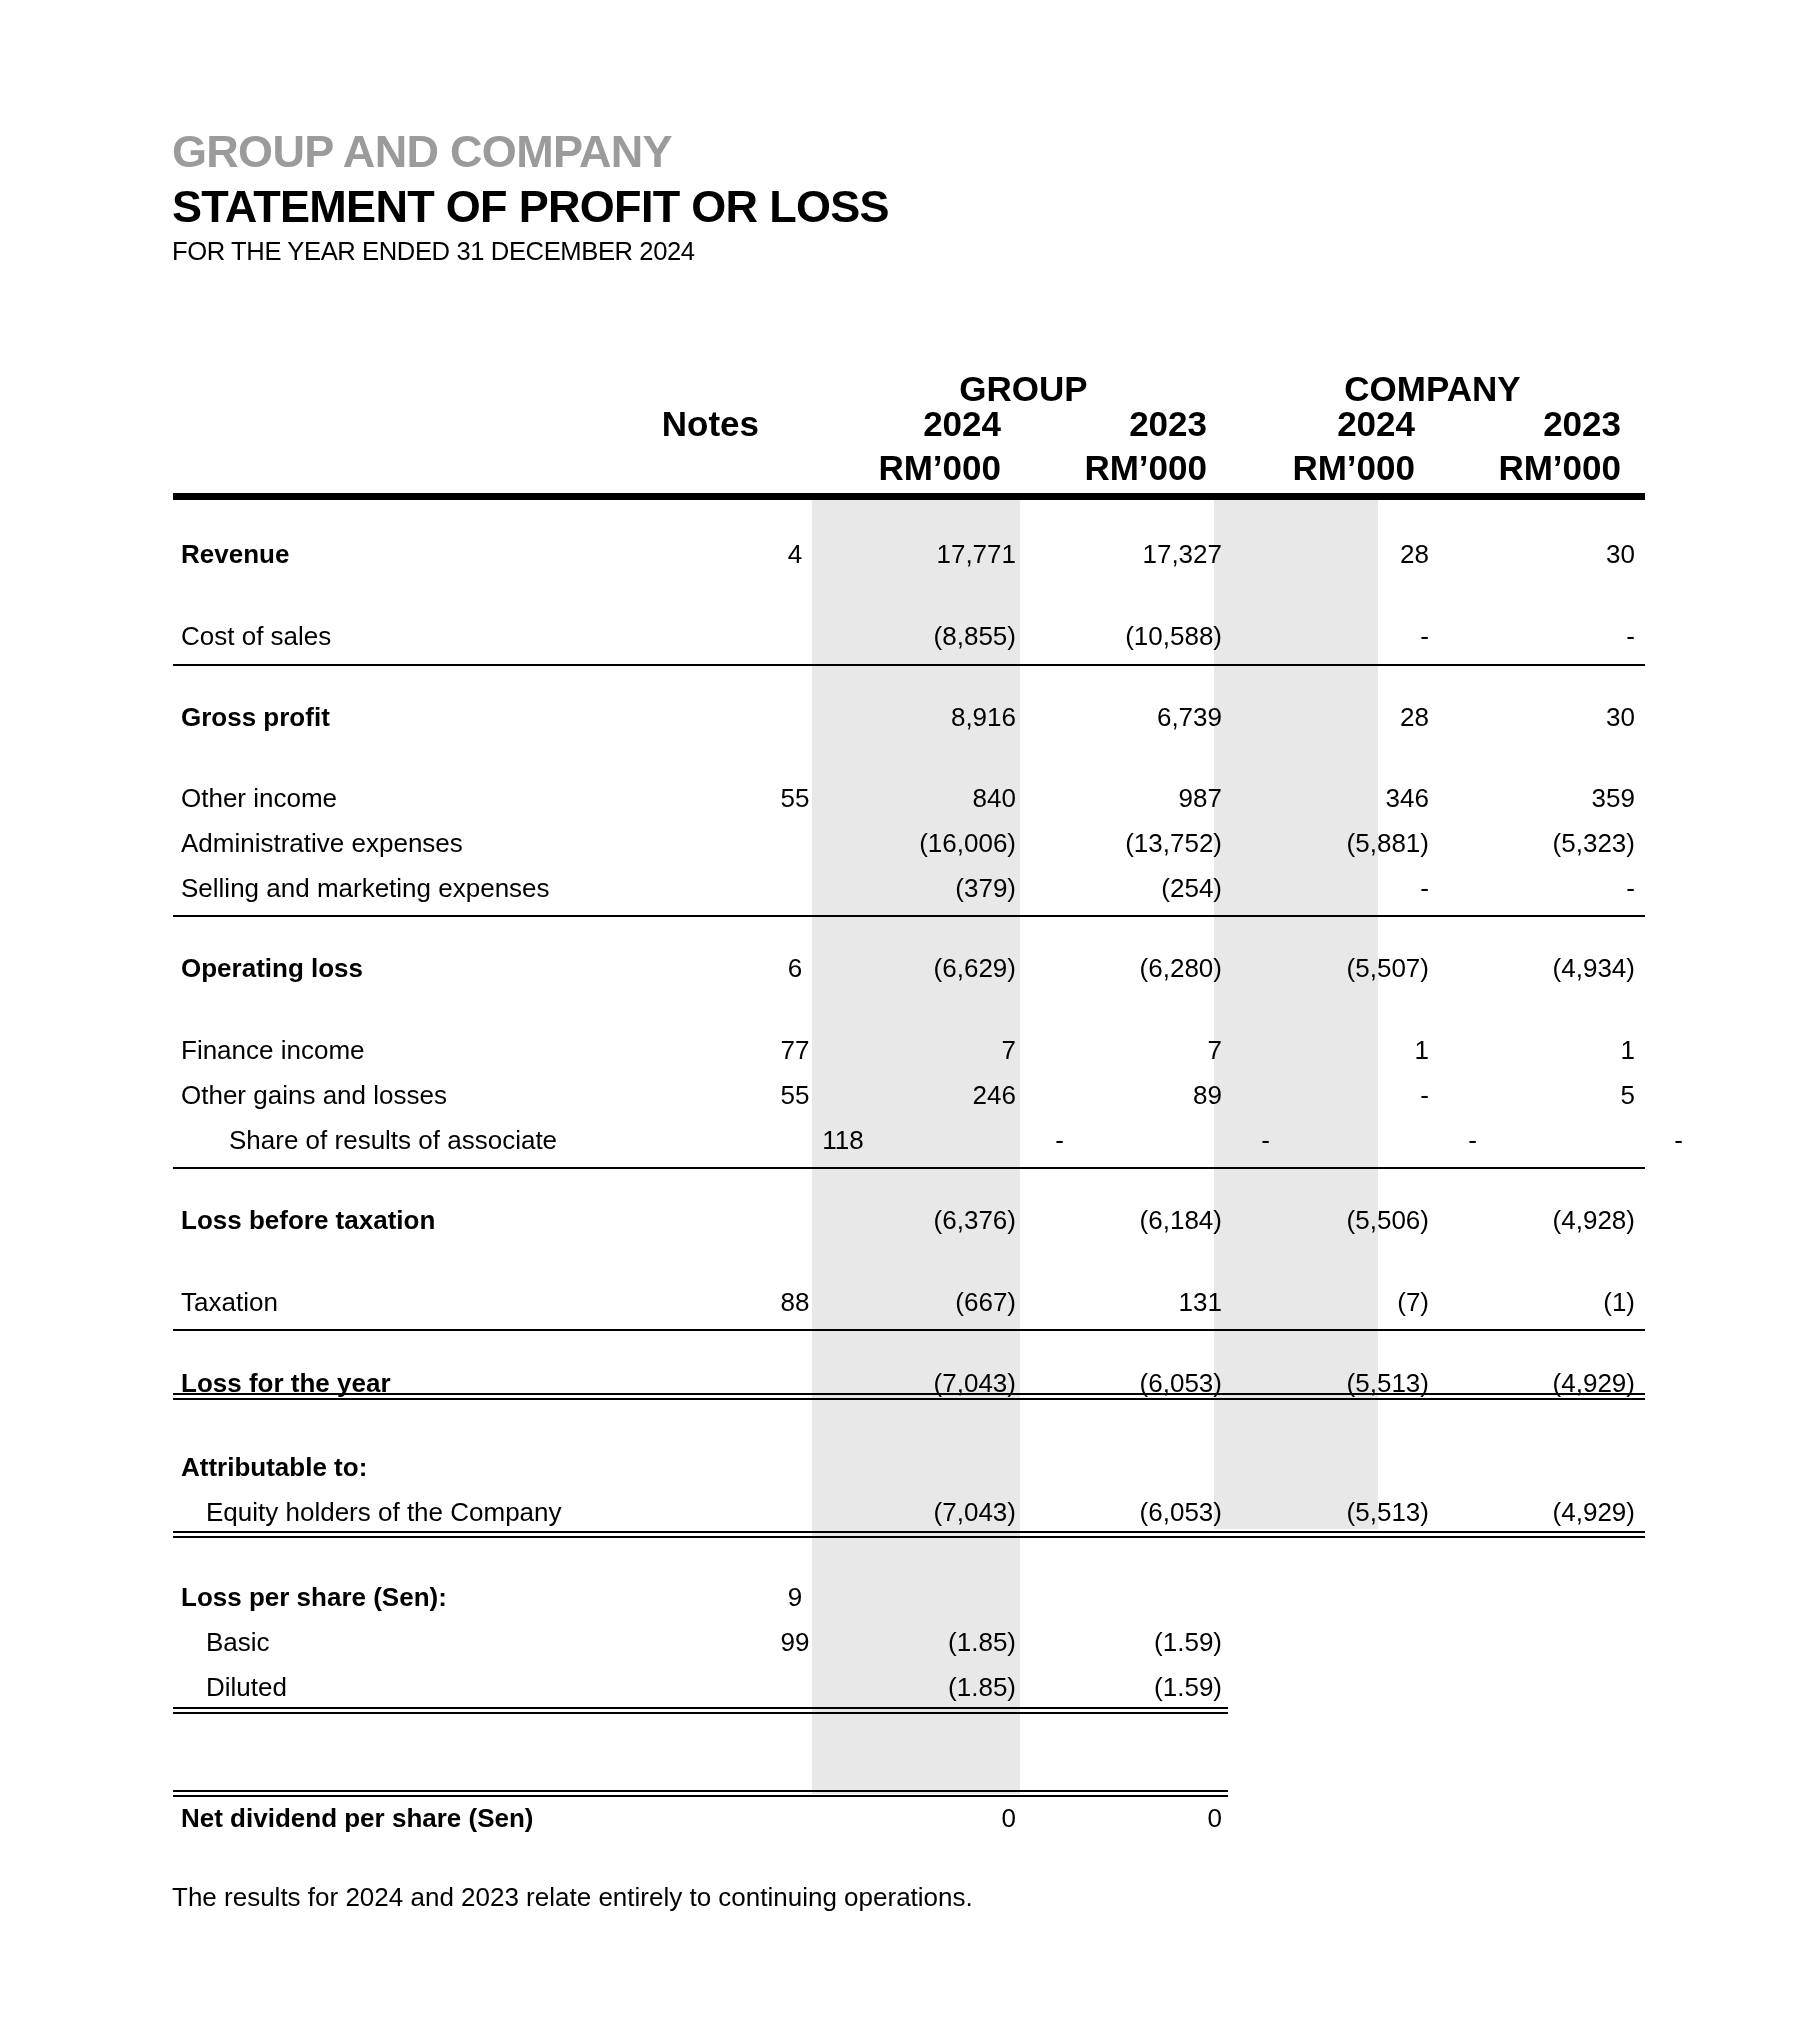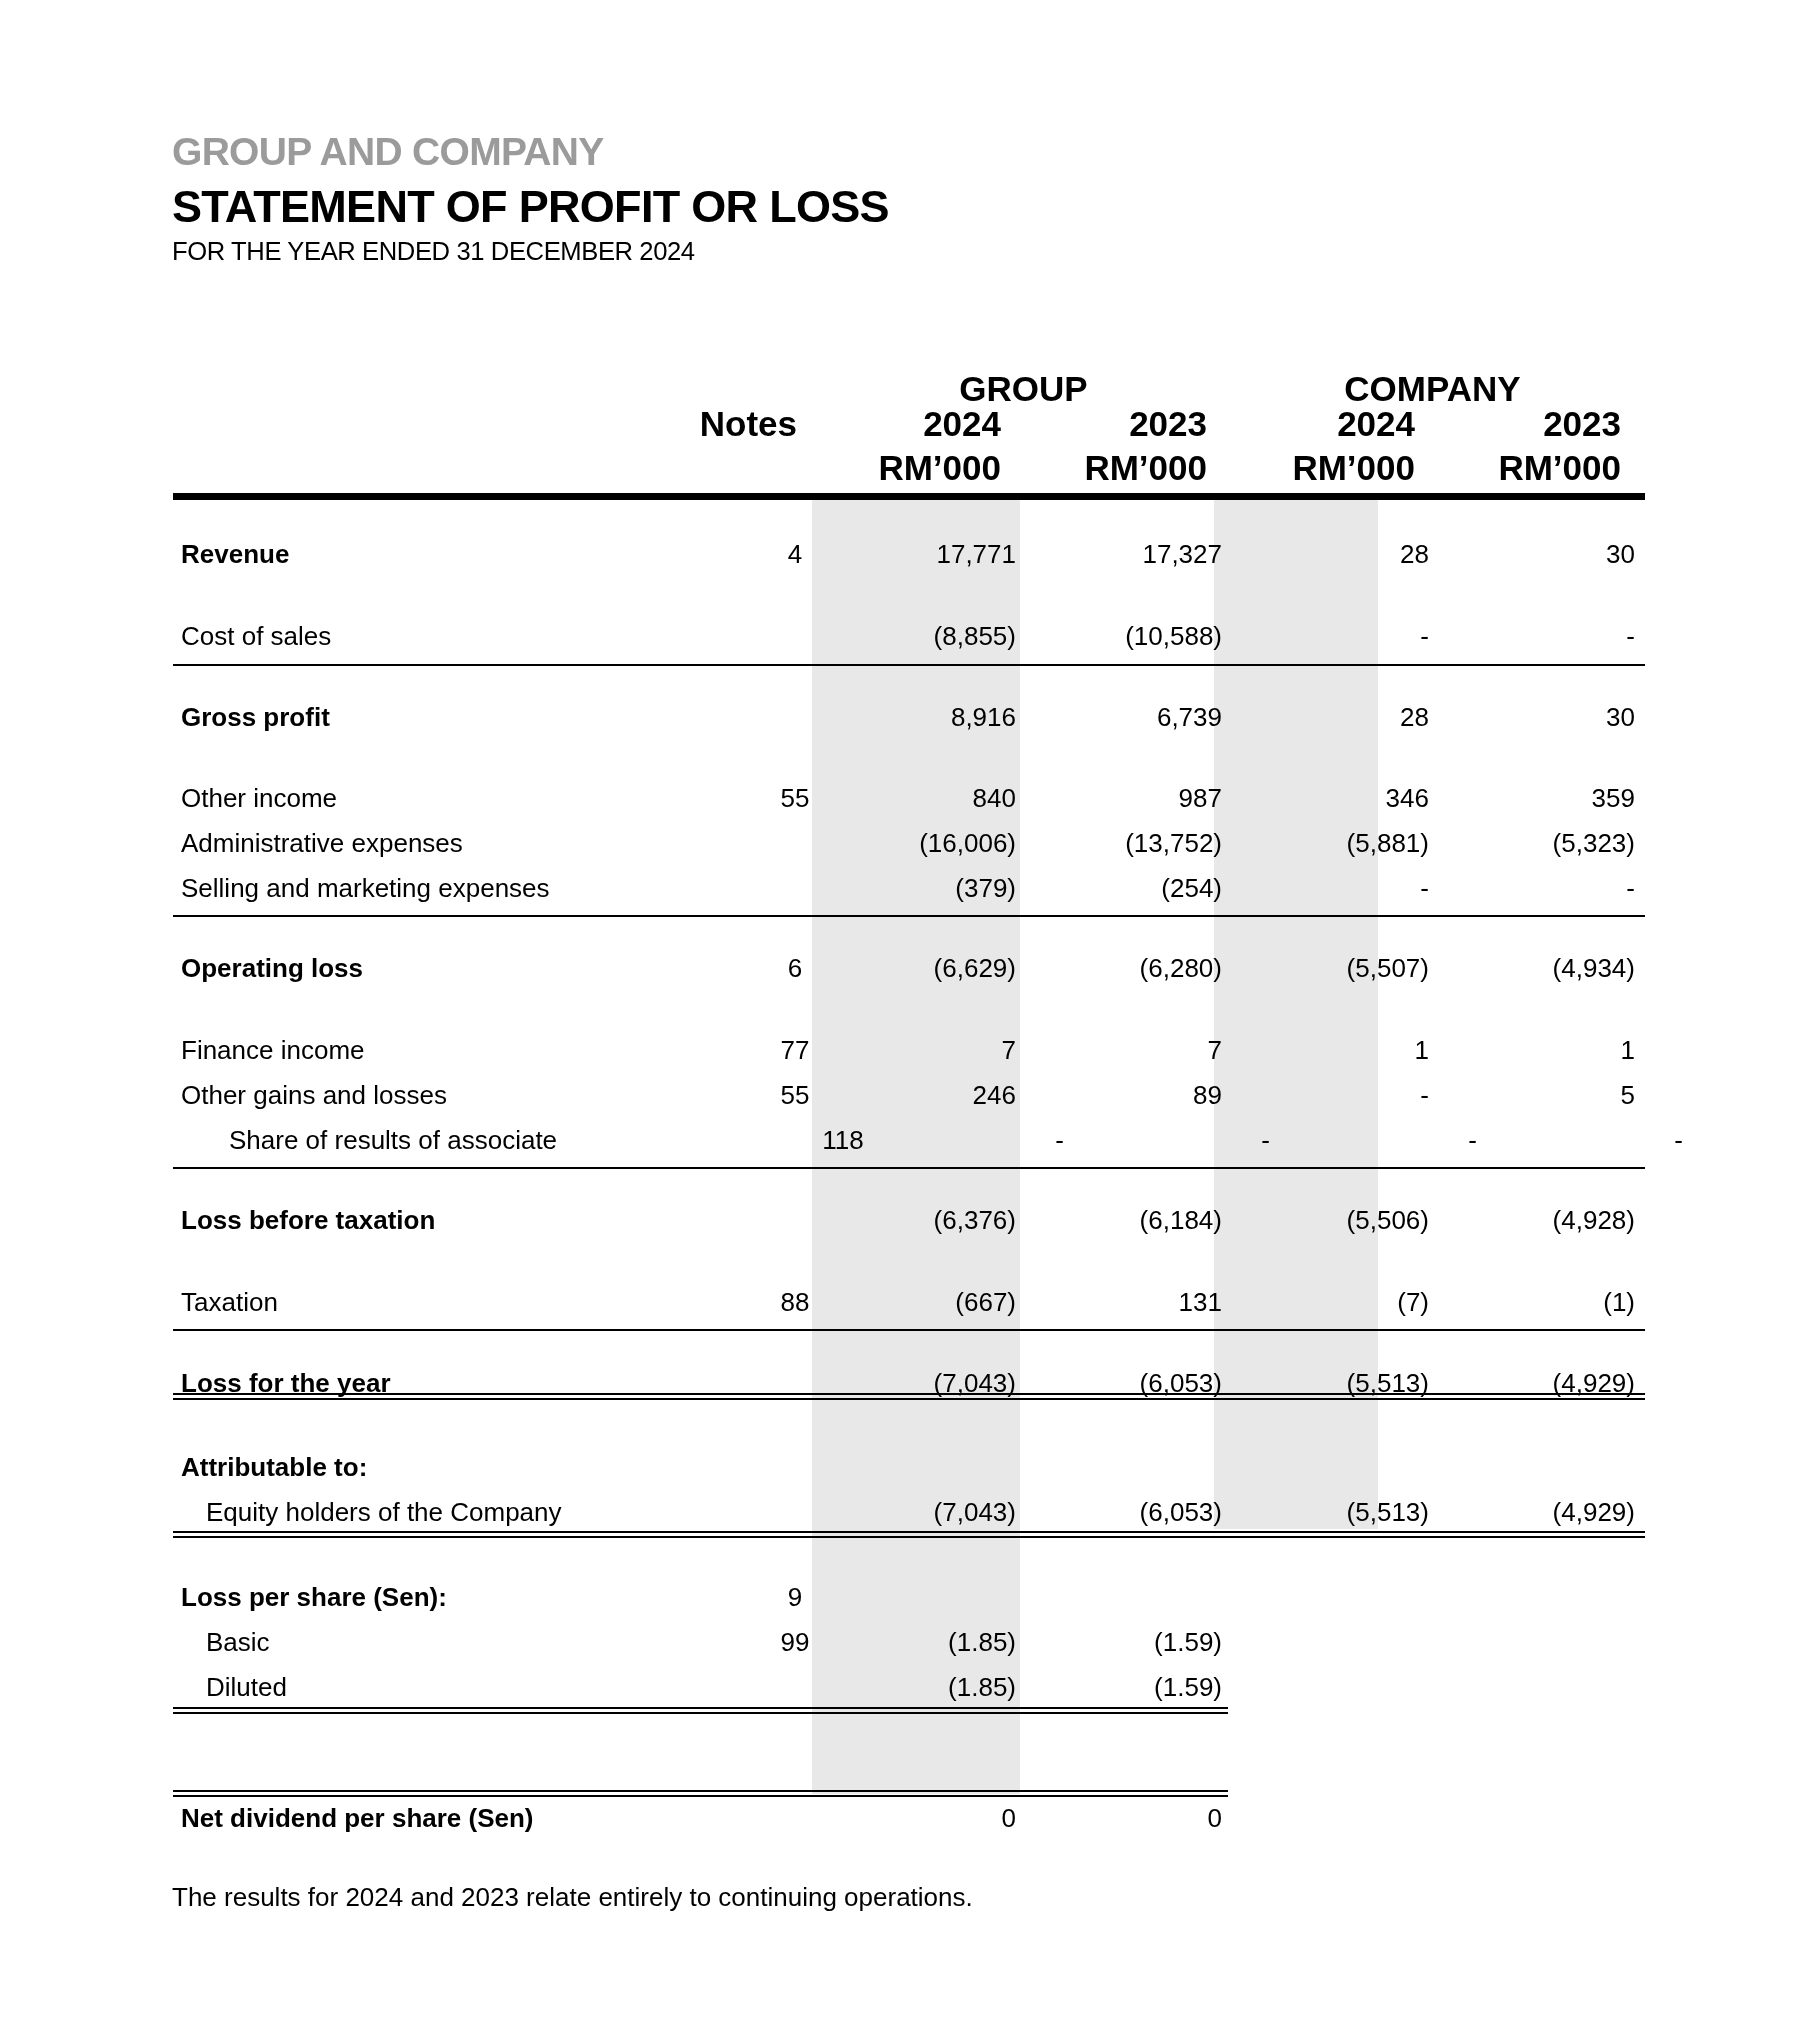--- a/index.html
+++ b/index.html
@@ -1,19 +1,19 @@
 <!DOCTYPE html>
 <html style="font-size:11.7px"><head>
 <meta charset="utf-8">
 <style>
   html, body { margin:0; padding:0; background:#ffffff; }
   body { width:1814px; height:2025px; position:relative; overflow:hidden;
          font-family:"Liberation Sans", "DejaVu Sans", sans-serif; color:#000; }
   .title-block { position:absolute; left:172px; top:124px; }
-  .title-grey { font-size:39px; font-weight:bold; color:#9b9b9b; line-height:56px; letter-spacing:-0.7px; }
+  .title-grey { font-size:45px; font-weight:bold; color:#9b9b9b; line-height:56px; letter-spacing:-0.7px; }
   .title-main { font-size:45px; font-weight:bold; color:#000; line-height:54px; letter-spacing:-0.7px; }
   .title-sub  { font-size:25.6px; color:#000; line-height:34px; letter-spacing:-0.4px; }
 
   .shade { position:absolute; background:#e8e8e8; }
 
   .hdr { position:absolute; font-size:35px; font-weight:bold; text-align:right; line-height:32px; }
   .hdr.center { text-align:center; }
 
   .row { position:absolute; left:173px; height:37px; width:1472px; }
   .cell { position:absolute; top:0; font-size:26px; line-height:37px; white-space:nowrap; }
@@ -39,21 +39,21 @@
   <div class="title-grey">GROUP AND COMPANY</div>
   <div class="title-main">STATEMENT OF PROFIT OR LOSS</div>
   <div class="title-sub">FOR THE YEAR ENDED 31 DECEMBER 2024</div>
 </div>
 
 <div class="shade" style="left:812px; top:500px; width:208px; height:1294px;"></div>
 <div class="shade" style="left:1214px; top:500px; width:164px; height:1029px;"></div>
 
 <div class="hdr center" style="left:914px; top:373px; width:219px;">GROUP</div>
 <div class="hdr center" style="left:1323px; top:373px; width:219px;">COMPANY</div>
-<div class="hdr" style="left:658px; top:408px; width:139px;">Notes</div>
+<div class="hdr" style="left:620px; top:408px; width:139px;">Notes</div>
 <div class="hdr" style="left:782px; top:408px; width:219px;">2024</div>
 <div class="hdr" style="left:988px; top:408px; width:219px;">2023</div>
 <div class="hdr" style="left:1196px; top:408px; width:219px;">2024</div>
 <div class="hdr" style="left:1402px; top:408px; width:219px;">2023</div>
 <div class="hdr" style="left:782px; top:452px; width:219px;">RM’000</div>
 <div class="hdr" style="left:988px; top:452px; width:219px;">RM’000</div>
 <div class="hdr" style="left:1196px; top:452px; width:219px;">RM’000</div>
 <div class="hdr" style="left:1402px; top:452px; width:219px;">RM’000</div>
 
 <div class="rule" style="top:493px; width:1472px; height:6.6px;"></div>

